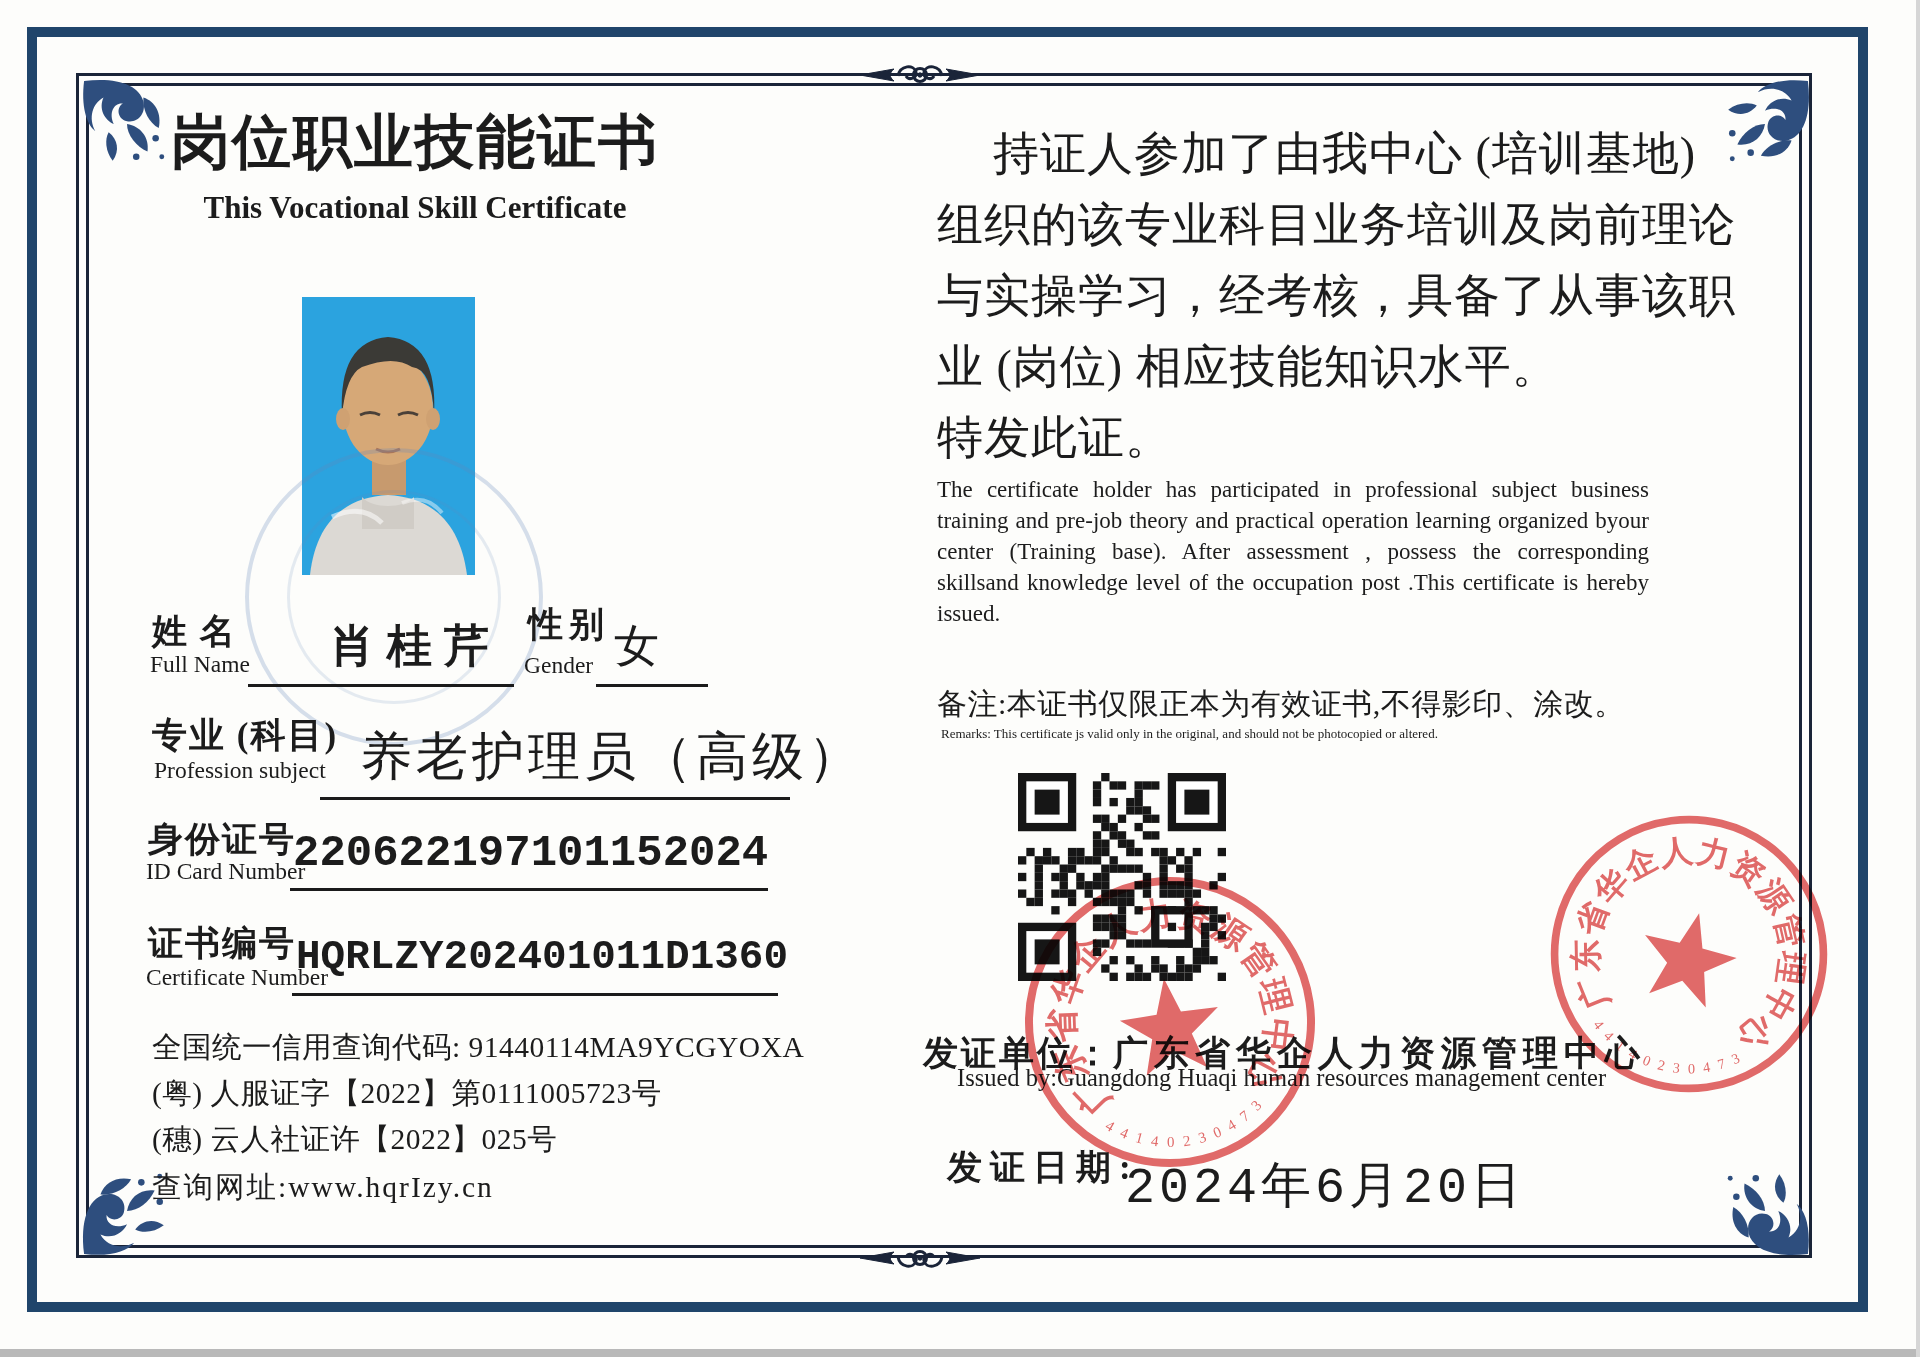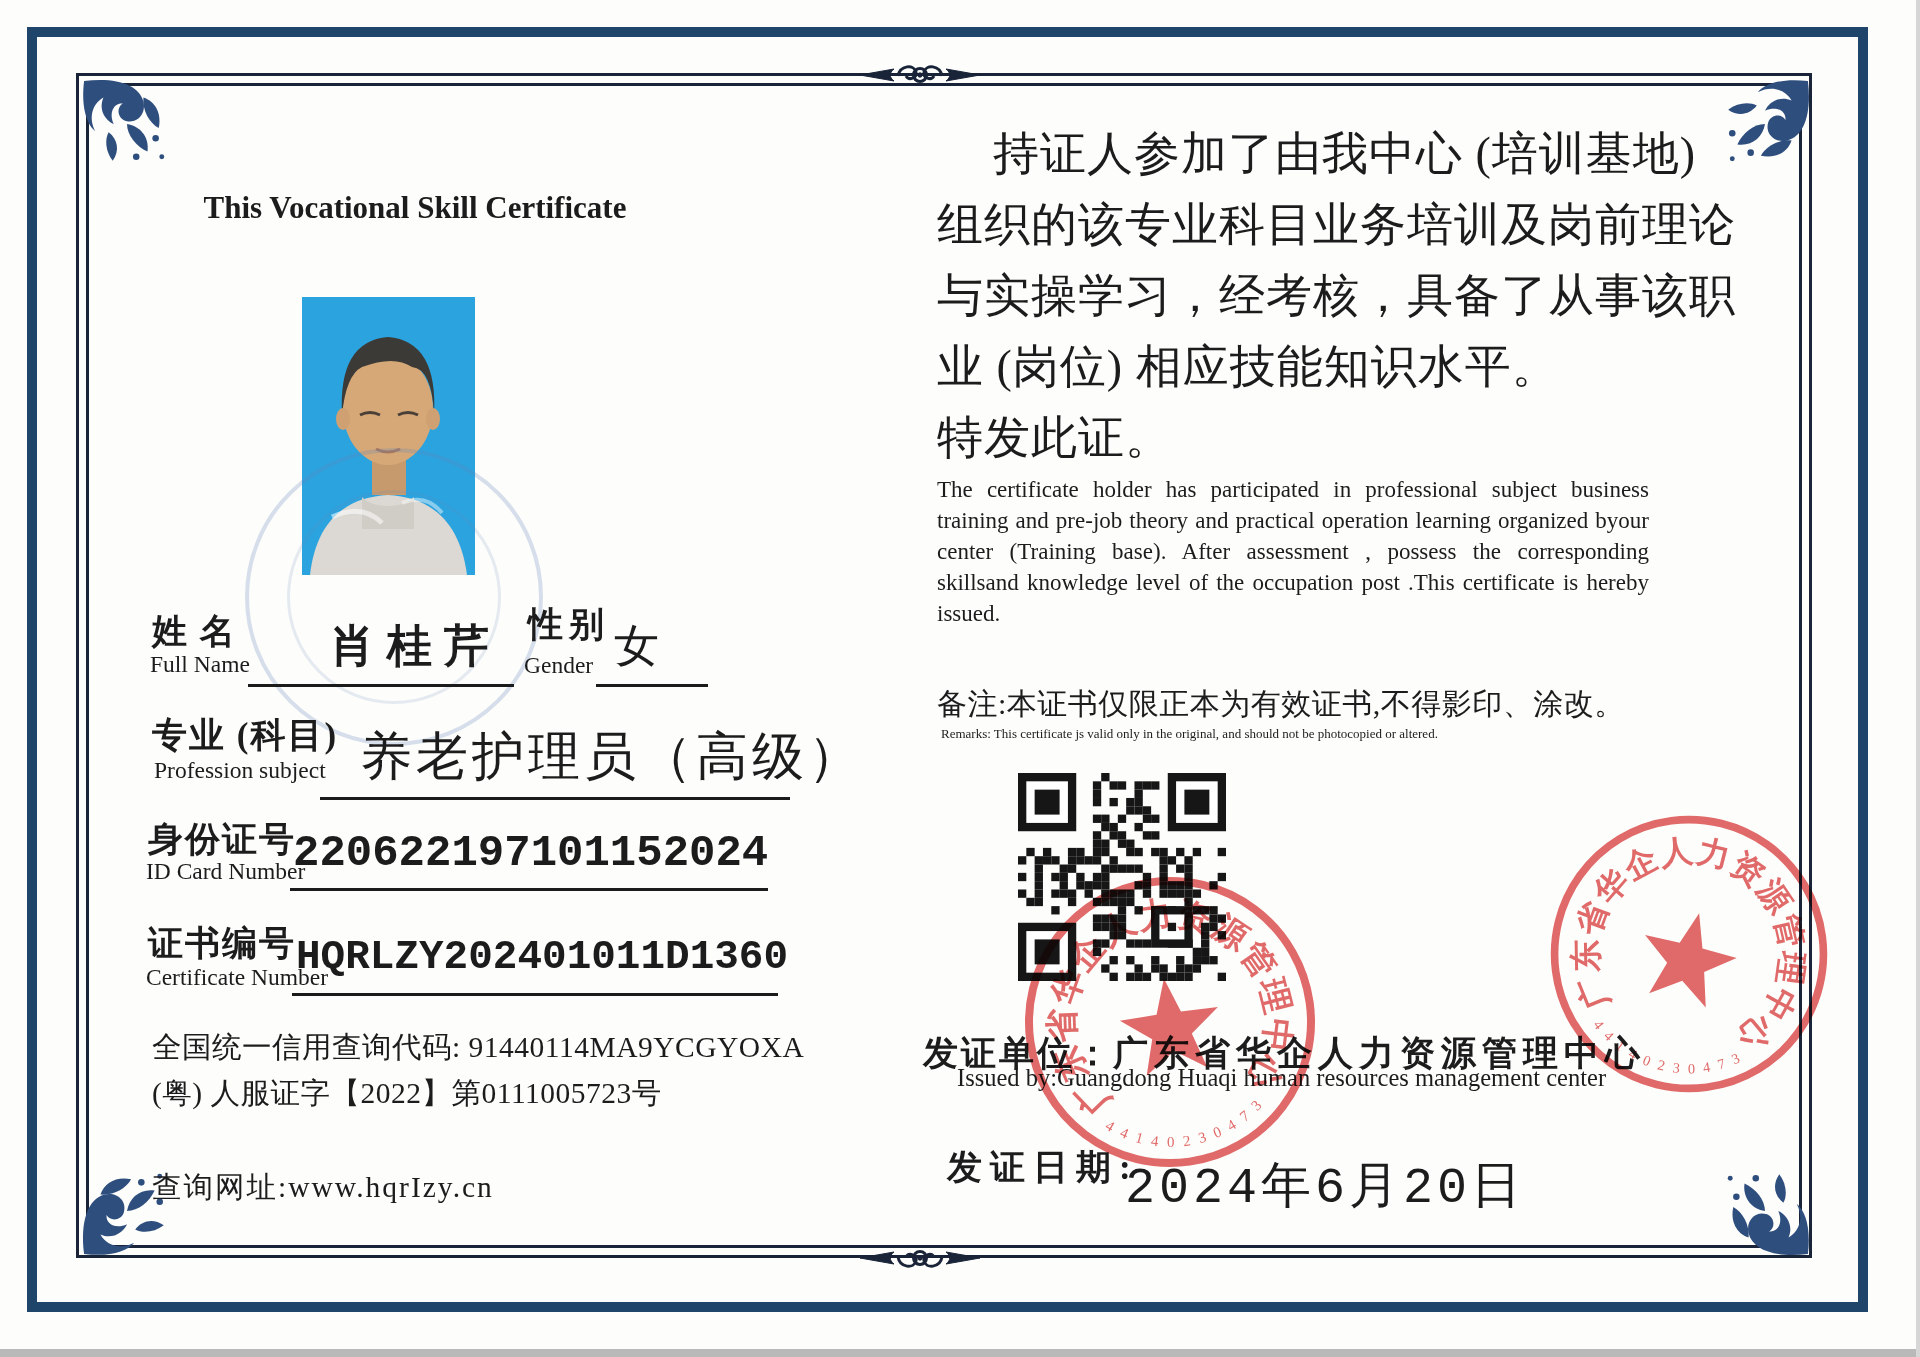--- a/index.html
+++ b/index.html
@@ -112,20 +112,21 @@
     <g fill="currentColor" stroke="currentColor">
       <path d="M2,18 L36,12 C31,16 31,20 36,24 Z"></path>
       <path d="M122,18 L88,12 C93,16 93,20 88,24 Z"></path>
       <path d="M40,19 C42,8 56,7 58,15 C59,21 51,24 48,19" fill="none" stroke-width="3"></path>
       <path d="M84,19 C82,8 68,7 66,15 C65,21 73,24 76,19" fill="none" stroke-width="3"></path>
       <circle cx="62" cy="18" r="6.5" fill="none" stroke-width="3"></circle>
       <circle cx="62" cy="18" r="2.2"></circle>
     </g>
   </svg>
 
+  <div class="abs title-zh" style="left:160px;top:103px;width:510px;">岗位职业技能证书</div>
   <div class="abs title-en" style="left:160px;top:190px;width:510px;">This Vocational Skill Certificate</div>
 
   <svg class="photo" viewBox="0 0 173 278">
     <rect width="173" height="278" fill="#2ba3df"></rect>
     <rect x="70" y="150" width="34" height="48" fill="#c79a6e"></rect>
     <path d="M8,278 C14,224 44,200 86,198 C128,200 158,224 165,278 Z" fill="#dcd9d4"></path>
     <path d="M60,200 C70,212 102,212 112,200 L112,232 L60,232 Z" fill="#d0ccc6"></path>
     <ellipse cx="86" cy="112" rx="45" ry="56" fill="#d6a877"></ellipse>
     <path d="M40,118 Q36,44 86,40 Q136,44 132,118 Q130,72 110,70 Q92,58 60,70 Q44,78 40,118 Z" fill="#3b3a36"></path>
     <ellipse cx="41" cy="122" rx="7" ry="11" fill="#cfa172"></ellipse>
@@ -157,20 +158,21 @@
   <div class="abs val-num" style="left:293px;top:828px;font-size:44px;">220622197101152024</div>
   <div class="underline" style="left:290px;top:888px;width:478px;"></div>
 
   <div class="abs lbl-zh" style="left:148px;top:920px;">证书编号</div>
   <div class="abs lbl-en" style="left:146px;top:964px;">Certificate Number</div>
   <div class="abs val-num" style="left:296px;top:934px;font-size:41px;">HQRLZY202401011D1360</div>
   <div class="underline" style="left:292px;top:993px;width:486px;"></div>
 
   <div class="abs foot-line" style="left:152px;top:1028px;">全国统一信用查询代码: 91440114MA9YCGYOXA</div>
   <div class="abs foot-line" style="left:152px;top:1074px;">(粤) 人服证字【2022】第0111005723号</div>
+  <div class="abs foot-line" style="left:152px;top:1120px;">(穗) 云人社证许【2022】025号</div>
   <div class="abs foot-line" style="left:152px;top:1168px;letter-spacing:2px;">查询网址:www.hqrIzy.cn</div>
 
   <div class="abs en-par" style="left:937px;top:474px;width:712px;">The certificate holder has participated in professional subject business training and pre-job theory and practical operation learning organized byour center (Training base). After assessment , possess the corresponding skillsand knowledge level of the occupation post .This certificate is hereby issued.</div>
 
   <div class="abs" style="left:937px;top:118px;width:770px;">
     <div class="stm-line stm-indent">持证人参加了由我中心 (培训基地)</div>
     <div class="stm-line">组织的该专业科目业务培训及岗前理论</div>
     <div class="stm-line">与实操学习，经考核，具备了从事该职</div>
     <div class="stm-line">业 (岗位) 相应技能知识水平。</div>
     <div class="stm-line">特发此证。</div>

